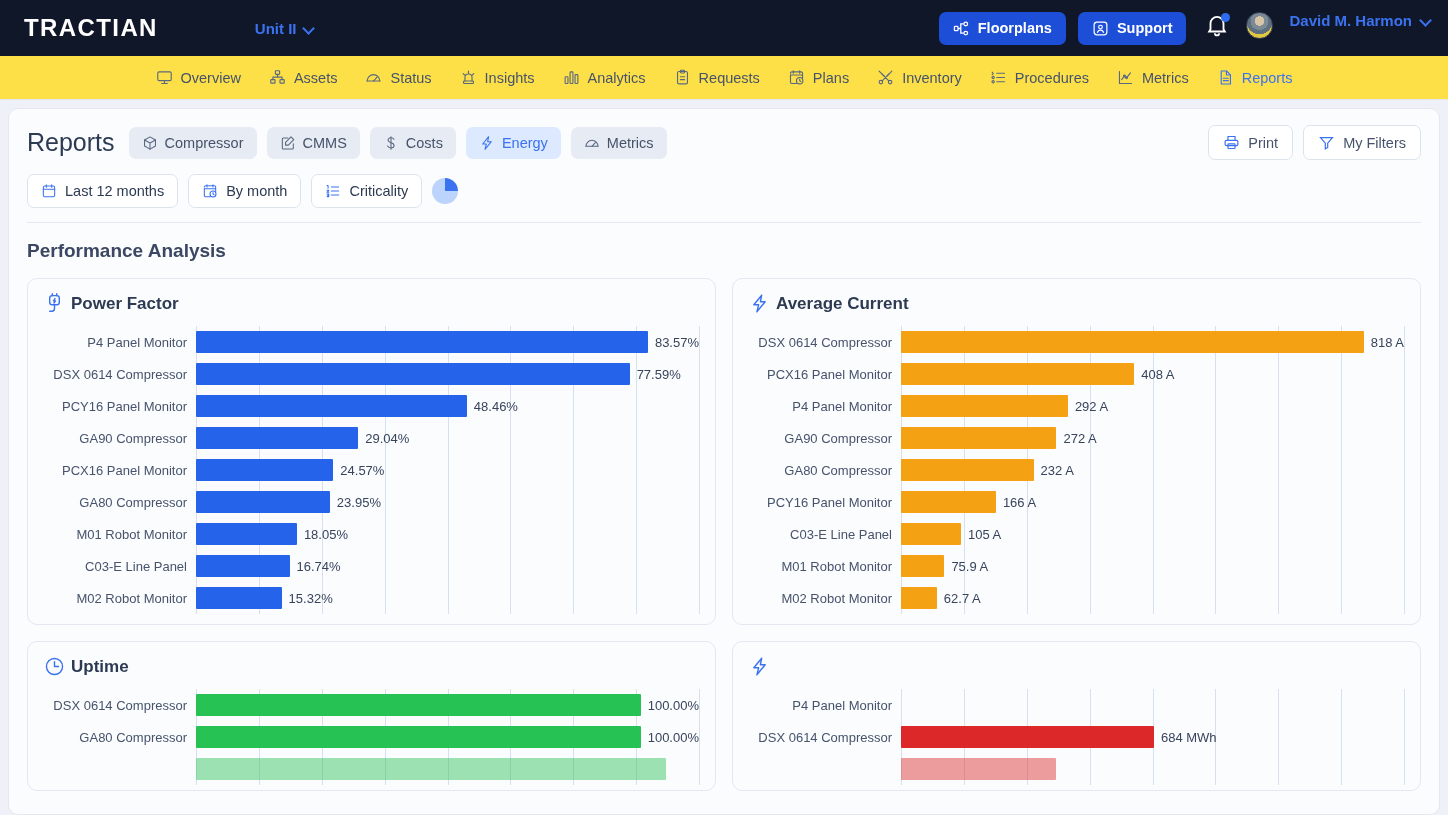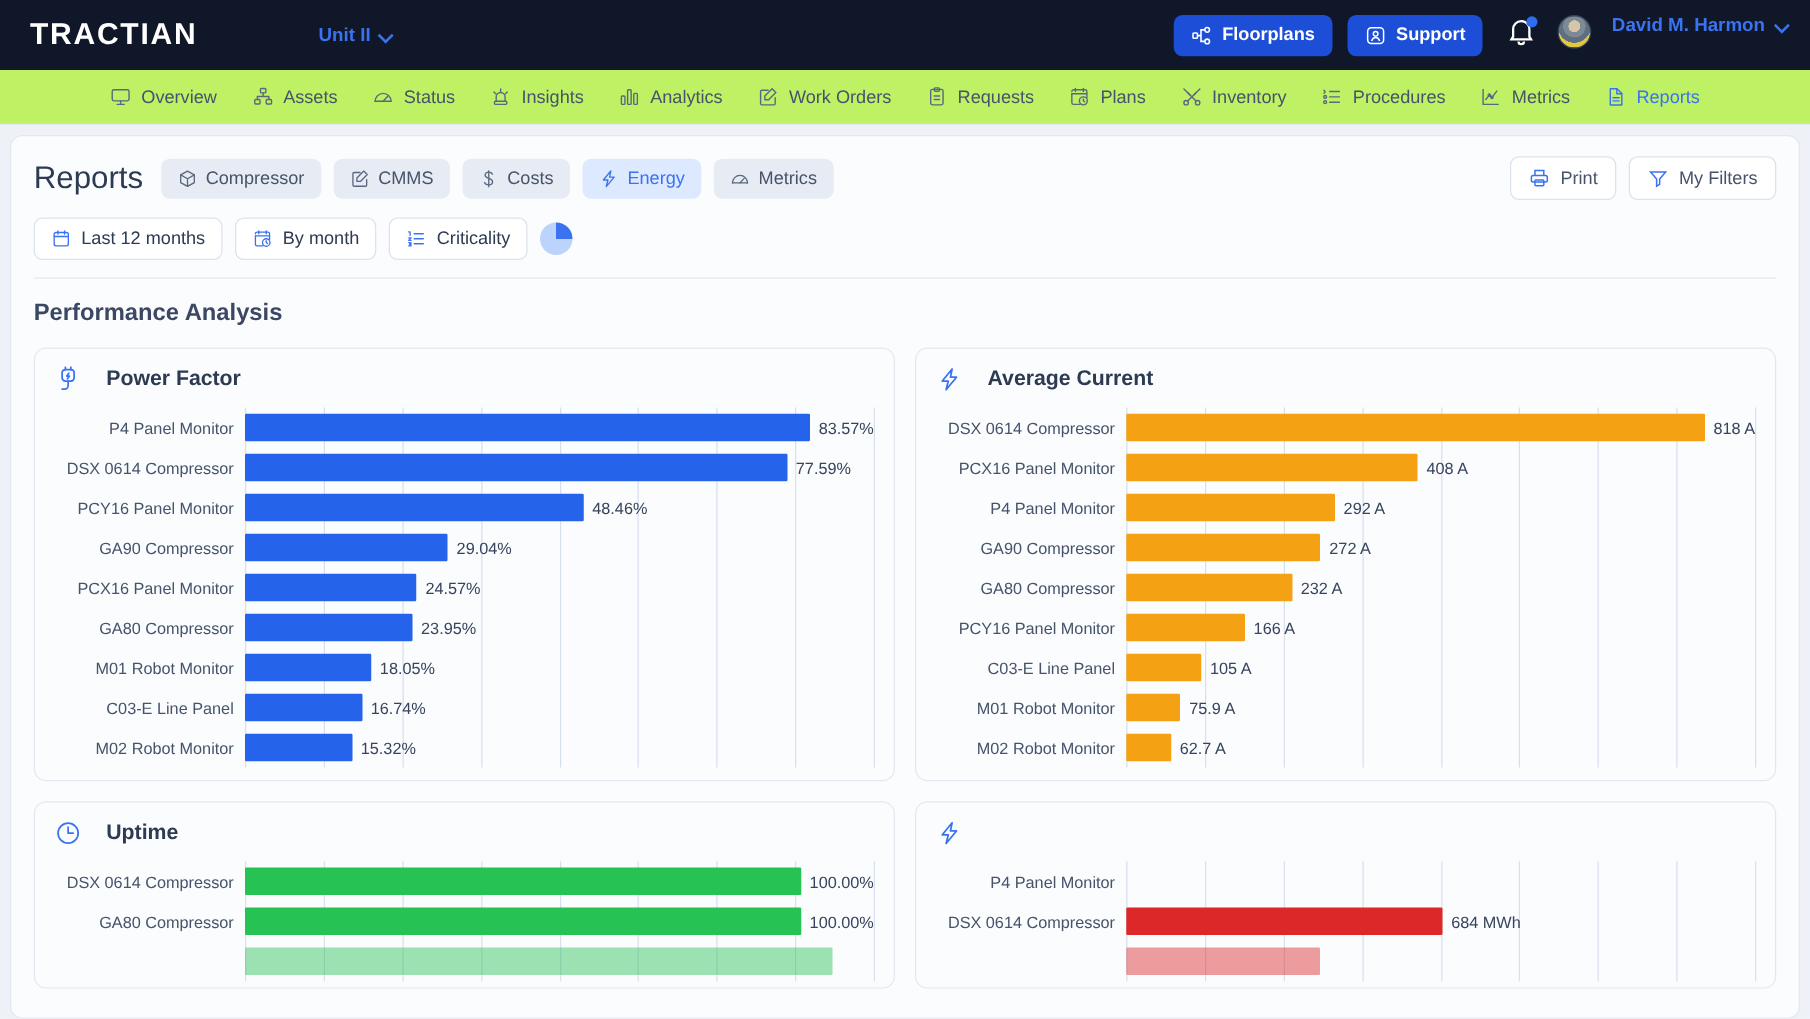--- a/index.html
+++ b/index.html
@@ -55,21 +55,21 @@
     background: radial-gradient(circle at 50% 32%, #d8c5a8 0 22%, #7c8a96 23% 42%, #5d6f80 43% 62%, #e0c83f 63% 100%);
     border: 1px solid #3a4358;
     flex: none;
   }
   .username {
     color:#3b72f0; font-size: 15px; font-weight:600; cursor:pointer;
   }
 
   
   .navbar {
-    height: 44px; background:#bef264;
+    height: 44px; background:#fde047;
     display:flex; align-items:center; justify-content:center;
     gap: 0px;
     border-bottom: 1px solid #e3e8f0;
   }
   .nav-item {
     display:flex; align-items:center; gap:8px;
     padding: 0 14px; height: 44px;
     color:#46536b; font-size: 14.5px; cursor:pointer;
     white-space: nowrap;
   }
@@ -131,21 +131,21 @@
     display:grid; grid-template-columns: 1fr 1fr;
     gap: 16px; padding: 16px 18px 0 18px;
     overflow: hidden;
   }
   .card {
     background:#fbfcfe; border:1px solid #e3e8f0; border-radius: 10px;
     padding: 14px 16px 10px 16px;
     overflow: hidden;
   }
   .card.short { height: 150px; }
-  .card-head { display:flex; gap:20px; margin-bottom: 12px; }
+  .card-head { display:flex; align-items:center; gap:6px; margin-bottom: 12px; }
   .card-title { font-size:17px; color:#2c3a52; font-weight:600; }
 
   
   .chart { position: relative; }
   .crow {
     display:flex; align-items:center;
     height: 32px;
   }
   .clabel {
     width: 152px; flex:none; text-align:right; padding-right: 9px;
@@ -253,27 +253,20 @@
       </svg>
       <span>Insights</span>
     </div>
     <div class="nav-item">
       <svg width="17" height="17" viewBox="0 0 24 24" fill="none" stroke="#5a6880" stroke-width="1.6" stroke-linecap="round" stroke-linejoin="round">
         <rect x="3" y="11" width="4" height="9.5" rx="1"></rect>
         <rect x="10" y="4" width="4" height="16.5" rx="1"></rect>
         <rect x="17" y="8" width="4" height="12.5" rx="1"></rect>
       </svg>
       <span>Analytics</span>
-    </div>
-    <div class="nav-item">
-      <svg width="17" height="17" viewBox="0 0 24 24" fill="none" stroke="#5a6880" stroke-width="1.6" stroke-linecap="round" stroke-linejoin="round">
-        <path d="M20 13v6.5a1.5 1.5 0 01-1.5 1.5H5a1.5 1.5 0 01-1.5-1.5V6A1.5 1.5 0 015 4.5h7"></path>
-        <path d="M16.5 2.8l4.2 4.2-8.2 8.2H8.3v-4.2z"></path>
-      </svg>
-      <span>Work Orders</span>
     </div>
     <div class="nav-item">
       <svg width="17" height="17" viewBox="0 0 24 24" fill="none" stroke="#5a6880" stroke-width="1.6" stroke-linecap="round" stroke-linejoin="round">
         <rect x="5" y="3.5" width="14" height="17.5" rx="2"></rect>
         <rect x="9" y="1.8" width="6" height="3.8" rx="1.2"></rect>
         <path d="M9 11h6M9 15h6"></path>
       </svg>
       <span>Requests</span>
     </div>
     <div class="nav-item">

